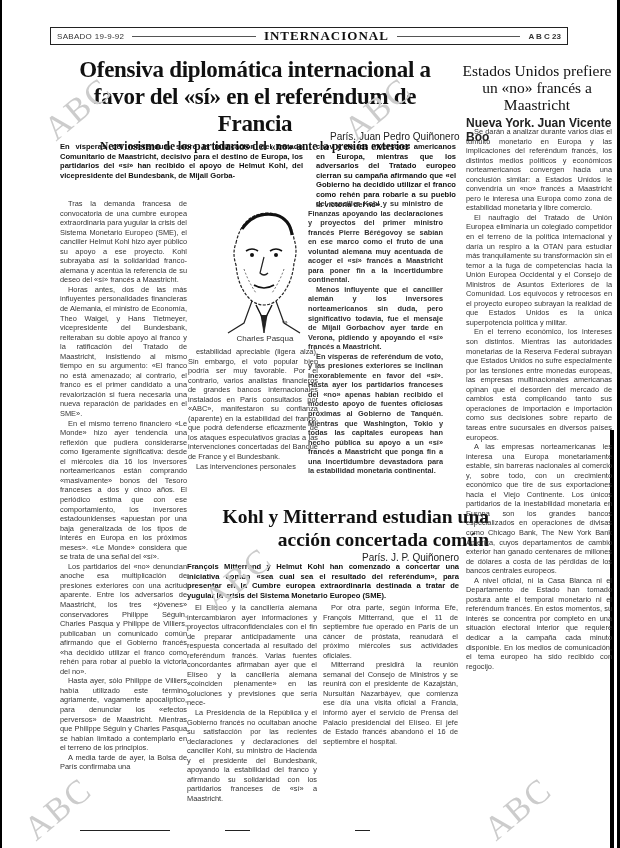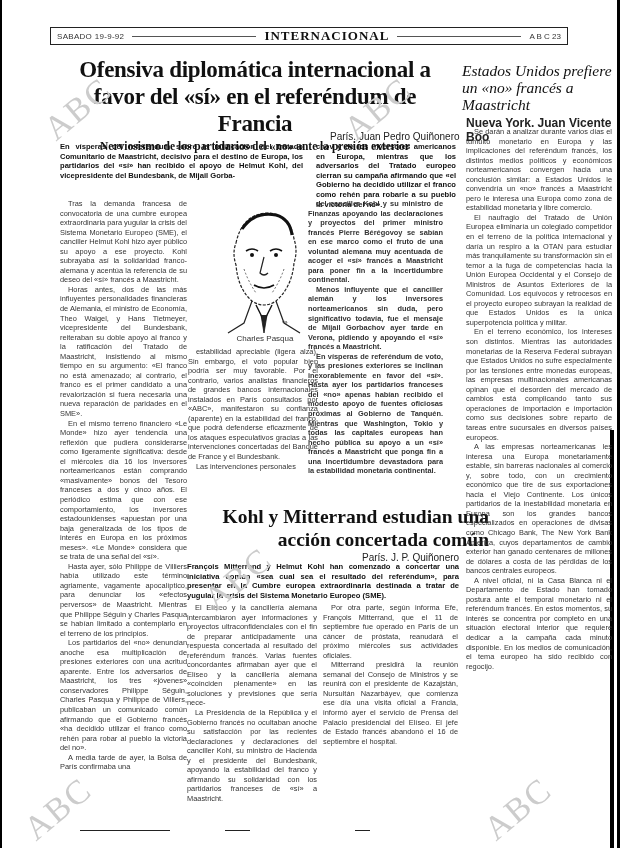--- a/index.html
+++ b/index.html
@@ -3,30 +3,30 @@
 <meta charset="utf-8">
 <style>
   html, body { margin:0; padding:0; background:#fff; }
   body { width:620px; height:848px; position:relative; overflow:hidden; font-family:"Liberation Sans", sans-serif; color:#111; }
   .left-edge { position:absolute; left:0; top:0; width:2px; height:848px; background:#000; }
   .right-edge { position:absolute; right:0; top:0; width:3px; height:848px; background:#000; }
   .right-edge.lower { top:430px; height:418px; right:6px; width:4px; }
   .header { position:absolute; left:50px; top:27px; width:518px; height:18px; border:1px solid #222; display:flex; align-items:center; justify-content:flex-start; padding:0 6px; box-sizing:border-box; }
   .header .date { font-size:8px; color:#333; letter-spacing:0.3px; }
   .header .section { font-family:"Liberation Serif", serif; font-size:13px; font-weight:bold; letter-spacing:1px; }
-  .header .page { font-size:8px; color:#333; }
+  .header .page { font-size:8px; color:#333;font-weight:bold; }
   .header .rule { flex:1; height:1px; background:#555; margin:0 8px; }
   .main-head { position:absolute; left:55px; top:56px; width:400px; text-align:center; }
   .main-head h1 { margin:0; font-family:"Liberation Serif", serif; font-weight:bold; font-size:23px; line-height:27px; letter-spacing:-0.3px; }
   .main-head h2 { margin:3px 0 0 0; font-family:"Liberation Serif", serif; font-weight:bold; font-size:11.5px; }
   .byline { position:absolute; font-size:10px; color:#222; }
   .lede { position:absolute; font-size:7.6px; font-weight:bold; line-height:9.6px; text-align:justify; }
   .col { position:absolute; font-size:7.4px; line-height:9.55px; text-align:justify; color:#333; hyphens:auto; }
   .col p { margin:0; text-indent:8px; }
-  .side-head { position:absolute; left:462px; top:62px; width:150px; text-align:left; font-family:"Liberation Serif", serif; font-size:15.5px; line-height:17px;font-style:italic; }
+  .side-head { position:absolute; left:462px; top:62px; width:150px; text-align:center; font-family:"Liberation Serif", serif; font-size:15.5px; line-height:17px; }
   .portrait { position:absolute; left:214px; top:205px; width:98px; height:130px; }
   .caption { position:absolute; left:200px; top:334px; width:130px; text-align:center; font-size:8px; color:#333; }
   .second-head { position:absolute; left:185px; top:505px; width:272px; text-align:right;margin-left:32px; }
   .second-head h1 { margin:0; font-family:"Liberation Serif", serif; font-weight:bold; font-size:19.5px; line-height:23px; }
   .watermark { position:absolute; font-family:"Liberation Serif", serif; font-size:34px; color:#ccc; transform:rotate(-40deg); pointer-events:none; letter-spacing:2px; }
   .foot-rule { position:absolute; height:1px; background:#222; }
 </style>
 </head>
 <body>
 
@@ -48,22 +48,22 @@
 </div>
 <div class="byline" style="left:330px;top:131px;">París. Juan Pedro Quiñonero</div>
 
 <div class="lede" style="left:60px;top:142px;width:243px;">En vísperas del referéndum sobre la ratificación del tratado Comunitario de Maastricht, decisivo para el destino de Europa, los partidarios del «sí» han recibido el apoyo de Helmut Kohl, del vicepresidente del Bundesbank, de Mijail Gorba-</div>
 <div class="lede" style="left:316px;top:142px;width:140px;">chov y de los inversores americanos en Europa, mientras que los adversarios del Tratado europeo cierran su campaña afirmando que «el Gobierno ha decidido utilizar el franco como rehén para robarle a su pueblo la victoria del no».</div>
 
 <div class="col" style="left:60px;top:199px;width:127px;height:640px;overflow:hidden;">
   <p>Tras la demanda francesa de convocatoria de una cumbre europea extraordinaria para yugular la crisis del Sistema Monetario Europeo (SME), el canciller Helmut Kohl hizo ayer público su apoyo a ese proyecto. Kohl subrayaba así la solidaridad franco-alemana y acentúa la referencia de su deseo del «sí» francés a Maastricht.</p>
   <p>Horas antes, dos de las más influyentes personalidades financieras de Alemania, el ministro de Economía, Theo Waigel, y Hans Tietmeyer, vicepresidente del Bundesbank, reiteraban su doble apoyo al franco y la ratificación del Tratado de Maastricht, insistiendo al mismo tiempo en su argumento: «El franco no está amenazado; al contrario, el franco es el primer candidato a una revalorización si fuera necesaria una nueva reparación de paridades en el SME».</p>
   <p>En el mismo terreno financiero «Le Monde» hizo ayer tendencia una reflexión que pudiera considerarse como ligeramente significativa: desde el miércoles día 16 los inversores norteamericanos están comprando «masivamente» bonos del Tesoro franceses a dos y cinco años. El periódico estima que con ese comportamiento, los inversores estadounidenses «apuestan por una baja generalizada de los tipos de interés en Europa en los próximos meses». «Le Monde» considera que se trata de una señal del «sí».</p>
+  <p>Los partidarios del «no» denuncian anoche esa multiplicación de presiones exteriores con una acritud aparente. Entre los adversarios de Maastricht, los tres «jóvenes» conservadores Philippe Séguin, Charles Pasqua y Philippe de Villiers, publicaban un comunicado común afirmando que el Gobierno francés «ha decidido utilizar el franco como rehén para robar al pueblo la victoria del no».</p>
   <p>Hasta ayer, sólo Philippe de Villiers había utilizado este término agriamente, vagamente apocalíptico, para denunciar los «efectos perversos» de Maastricht. Mientras que Philippe Séguin y Charles Pasqua se habían limitado a contemplarlo en el terreno de los principios.</p>
-  <p>Los partidarios del «no» denuncian anoche esa multiplicación de presiones exteriores con una acritud aparente. Entre los adversarios de Maastricht, los tres «jóvenes» conservadores Philippe Séguin, Charles Pasqua y Philippe de Villiers, publicaban un comunicado común afirmando que el Gobierno francés «ha decidido utilizar el franco como rehén para robar al pueblo la victoria del no».</p>
   <p>A media tarde de ayer, la Bolsa de París confirmaba una</p>
 </div>
 
 <div class="portrait">
   <svg width="98" height="130" viewBox="0 0 98 130">
     <path d="M22 38 Q28 10 52 8 Q76 8 80 34 Q84 46 80 58 Q78 82 62 96 Q50 104 38 96 Q24 84 22 60 Q18 48 22 38 Z" fill="none" stroke="#222" stroke-width="1.2" stroke-dasharray="3 1.5"></path>
     <path d="M28 24 Q40 6 62 10 Q76 14 78 30" fill="none" stroke="#111" stroke-width="3"></path>
     <path d="M32 46 Q38 42 44 46" fill="none" stroke="#111" stroke-width="1.6"></path>
     <path d="M56 46 Q62 42 68 46" fill="none" stroke="#111" stroke-width="1.6"></path>
     <circle cx="38" cy="50" r="2" fill="#111"></circle>

